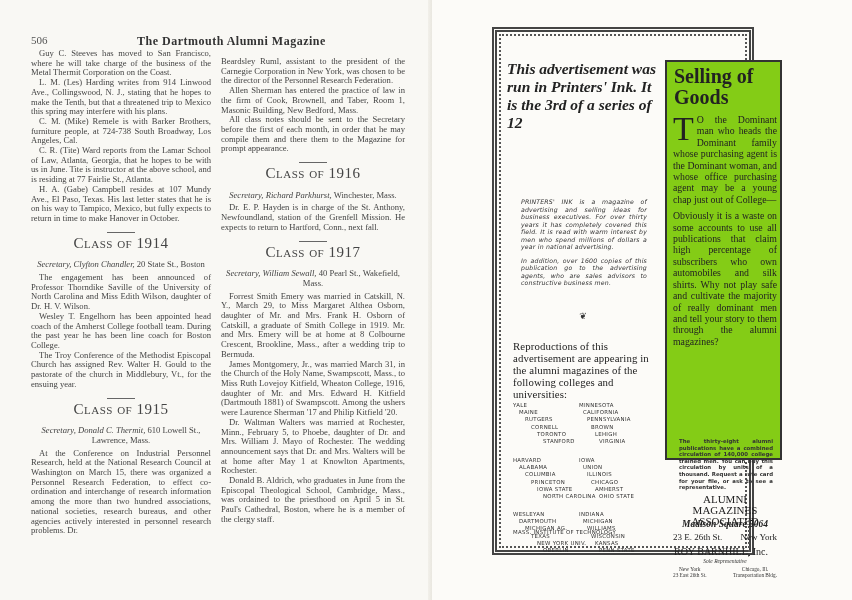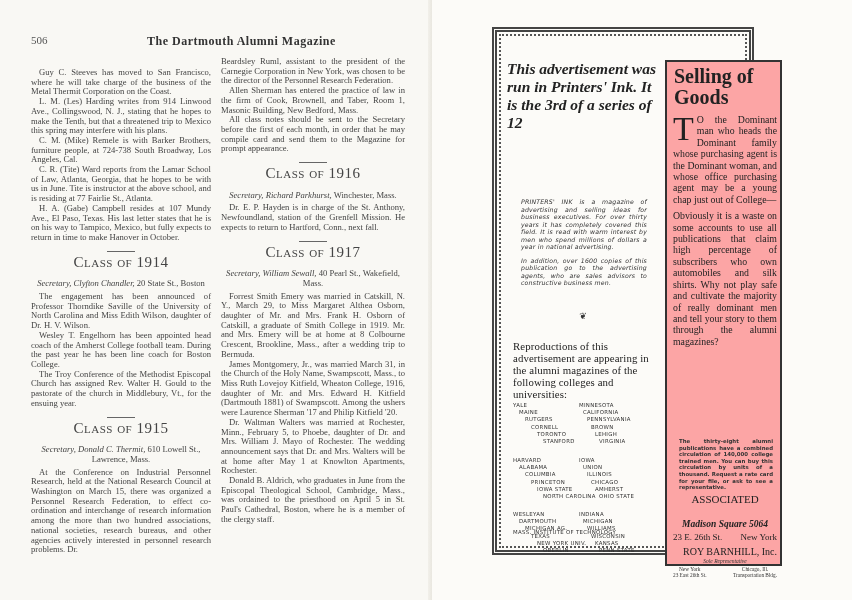--- a/index.html
+++ b/index.html
@@ -2,23 +2,23 @@
 <html><head>
 <meta charset="utf-8">
 <style>
   html, body { margin:0; padding:0; }
   body { width:852px; height:600px; background:#fbfaf6; position:relative; overflow:hidden; font-family:"Liberation Serif", serif; color:#3a3a3a; }
   .page-left { position:absolute; left:0; top:0; width:432px; height:600px; background:#f9f8f4; }
   .page-right { position:absolute; left:432px; top:0; width:420px; height:600px; background:#fcfbf8; }
   .gutter { position:absolute; left:428px; top:0; width:8px; height:600px; background:linear-gradient(to right,#f2f0ea,#e9e7e0,#f4f2ec); }
   .header { position:absolute; top:34px; left:31px; width:390px; height:14px; }
   .page-num { position:absolute; left:0; top:0; font-size:11px; color:#555;text-align:center; }
-  .mag-title { position:absolute; left:116px; top:0; font-size:12px; font-weight:bold; letter-spacing:0.5px; color:#333; }
+  .mag-title { position:absolute; left:106px; top:0; font-size:12px; font-weight:bold; letter-spacing:0.5px; color:#333; }
   .col { position:absolute; font-size:8.6px; line-height:9.7px; text-align:justify; color:#444; }
-  .col1 { left:31px; top:68px; width:180px; }
+  .col1 { left:31px; top:49px; width:180px; }
   .col2 { left:221px; top:57px; width:184px; }
   .col p { margin:0; text-indent:8px; }
   .col p.noindent { text-indent:0; }
   .rule { width:28px; height:1px; background:#666; margin:8px auto 6px; }
   .class-head { text-align:center; font-variant:small-caps; letter-spacing:0.5px; font-size:15px; margin-bottom:1px; }
   .secretary { text-align:center; font-style:normal; margin-bottom:3px;margin-top:12px; }
   .secretary i { font-style:italic; }
 
   
   .ad-border { position:absolute; left:492px; top:27px; width:262px; height:528px; border:5px double #444; box-sizing:border-box; }
@@ -29,31 +29,31 @@
   .ad-pi p { margin:0 0 6px; }
   .ad-orn { text-align:center; font-size:9px; margin-top:24px; color:#333; }
   .ad-repro { position:absolute; left:513px; top:340px; width:150px; font-size:10.8px; line-height:12px; color:#222; letter-spacing:0.1px; }
   .colleges { position:absolute; left:513px; width:150px; font-family:"DejaVu Sans", sans-serif; font-size:5.4px; line-height:7.2px; color:#333; letter-spacing:0.3px; }
   .colleges span { position:absolute; white-space:nowrap; }
   .cg1 { top:402px; height:50px; }
   .cg2 { top:457px; height:50px; }
   .cg3 { top:511px; height:50px; }
   .mit { position:absolute; left:513px; top:529px; font-family:"DejaVu Sans", sans-serif; font-size:5.4px; letter-spacing:0.3px; color:#333; }
 
-  .sell-box { position:absolute; left:665px; top:60px; width:117px; height:506px; border:2px solid #333; box-sizing:border-box; background:#fca5a5; }
+  .sell-box { position:absolute; left:665px; top:60px; width:117px; height:400px; border:2px solid #333; box-sizing:border-box; background:#84cc16; }
   .sell-title { position:absolute; left:7px; top:4px; font-size:20px; line-height:21px; font-weight:bold; color:#222; }
   .sell-body { position:absolute; left:6px; top:52px; width:104px; font-size:9.8px; line-height:11.4px; color:#222; text-align:justify; }
   .dropcap { float:left; font-size:34px; line-height:28px; margin:1px 3px 0 0; color:#222; }
   .sell-body p { margin:0 0 5px; }
   .sell-small { position:absolute; left:12px; top:376px; width:94px; font-family:"DejaVu Sans", sans-serif; font-size:5.4px; line-height:6.6px; font-weight:bold; color:#333; text-align:justify; }
   .ama-name { position:absolute; left:4px; top:432px; width:108px; text-align:center; font-size:11px; line-height:11px; color:#222; }
   .ama-phone { position:absolute; left:4px; top:457px; width:108px; text-align:center; font-style:italic; font-weight:bold; font-size:9.5px; color:#222; }
   .ama-addr { position:absolute; left:6px; top:470px; width:104px; font-size:9px; color:#222; }
   .ama-addr .r { float:right; }
-  .rep-name { position:absolute; left:16px; top:484px; width:108px; text-align:left; font-size:10px; color:#222; }
+  .rep-name { position:absolute; left:0; top:484px; width:108px; text-align:center; font-size:10px; color:#222; }
   .rep-role { position:absolute; left:4px; top:496px; width:108px; text-align:center; font-style:italic; font-size:5.5px; color:#333; }
   .rep-offices { position:absolute; left:6px; top:504px; width:104px; font-size:5.3px; line-height:6px; color:#333; }
   .rep-offices .l { position:absolute; left:0; text-align:center; }
   .rep-offices .r { position:absolute; right:0; text-align:center; }
   .ad-tail { position:absolute; left:748px; top:526px; width:8px; height:30px; border-left:2px dotted #555; }
 </style>
 </head>
 <body>
 
 <div class="page-left"></div>
@@ -78,21 +78,21 @@
     <p>Wesley T. Engelhorn has been appointed head coach of the Amherst College football team. During the past year he has been line coach for Boston College.</p>
     <p>The Troy Conference of the Methodist Episcopal Church has assigned Rev. Walter H. Gould to the pastorate of the church in Middlebury, Vt., for the ensuing year.</p>
     <div class="rule"></div>
     <div class="class-head">Class of 1915</div>
     <div class="secretary"><i>Secretary, Donald C. Thermit,</i><span> 610 Lowell St., Lawrence, Mass.</span></div>
     <p>At the Conference on Industrial Personnel Research, held at the National Research Council at Washington on March 15, there was organized a Personnel Research Federation, to effect co-ordination and interchange of research information among the more than two hundred associations, national societies, research bureaus, and other agencies actively interested in personnel research problems. Dr.</p>
   </div>
 <div class="col col2" id="col2">
     <p class="noindent">Beardsley Ruml, assistant to the president of the Carnegie Corporation in New York, was chosen to be the director of the Personnel Research Federation.</p>
     <p>Allen Sherman has entered the practice of law in the firm of Cook, Brownell, and Taber, Room 1, Masonic Building, New Bedford, Mass.</p>
-    <p>All class notes should be sent to the Secretary before the first of each month, in order that he may compile card and send them to the Magazine for prompt appearance.</p>
+    <p>All class notes should be sent to the Secretary before the first of each month, in order that he may compile them and there them to the Magazine for prompt appearance.</p>
     <div class="rule"></div>
     <div class="class-head">Class of 1916</div>
     <div class="secretary"><i>Secretary, Richard Parkhurst,</i><span> Winchester, Mass.</span></div>
     <p>Dr. E. P. Hayden is in charge of the St. Anthony, Newfoundland, station of the Grenfell Mission. He expects to return to Hartford, Conn., next fall.</p>
     <div class="rule"></div>
     <div class="class-head">Class of 1917</div>
     <div class="secretary"><i>Secretary, William Sewall,</i><span> 40 Pearl St., Wakefield, Mass.</span></div>
     <p>Forrest Smith Emery was married in Catskill, N. Y., March 29, to Miss Margaret Althea Osborn, daughter of Mr. and Mrs. Frank H. Osborn of Catskill, a graduate of Smith College in 1919. Mr. and Mrs. Emery will be at home at 8 Colbourne Crescent, Brookline, Mass., after a wedding trip to Bermuda.</p>
     <p>James Montgomery, Jr., was married March 31, in the Church of the Holy Name, Swampscott, Mass., to Miss Ruth Lovejoy Kitfield, Wheaton College, 1916, daughter of Mr. and Mrs. Edward H. Kitfield (Dartmouth 1881) of Swampscott. Among the ushers were Laurence Sherman '17 and Philip Kitfield '20.</p>
     <p>Dr. Waltman Walters was married at Rochester, Minn., February 5, to Phoebe, daughter of Dr. and Mrs. William J. Mayo of Rochester. The wedding announcement says that Dr. and Mrs. Walters will be at home after May 1 at Knowlton Apartments, Rochester.</p>
@@ -160,20 +160,21 @@
   <div class="sell-title">
     <div>Selling of</div>
     <div>Goods</div>
   </div>
   <div class="sell-body">
     <p><span class="dropcap">T</span><span>O the Dominant man who heads the Dominant family whose purchasing agent is the Dominant woman, and whose office purchasing agent may be a young chap just out of College—</span></p>
     <p>Obviously it is a waste on some accounts to use all publications that claim high percentage of subscribers who own automobiles and silk shirts. Why not play safe and cultivate the majority of really dominant men and tell your story to them through the alumni magazines?</p>
   </div>
   <div class="sell-small">The thirty-eight alumni publications have a combined circulation of 140,000 college trained men. You can buy this circulation by units of a thousand. Request a rate card for your file, or ask to see a representative.</div>
   <div class="ama-name">
+    <div>ALUMNI MAGAZINES</div>
     <div>ASSOCIATED</div>
   </div>
   <div class="ama-phone">Madison Square 5064</div>
   <div class="ama-addr">
     <span>23 E. 26th St.</span>
     <span class="r">New York</span>
   </div>
   <div class="rep-name">ROY BARNHILL, Inc.</div>
   <div class="rep-role">Sole Representative</div>
   <div class="rep-offices">

